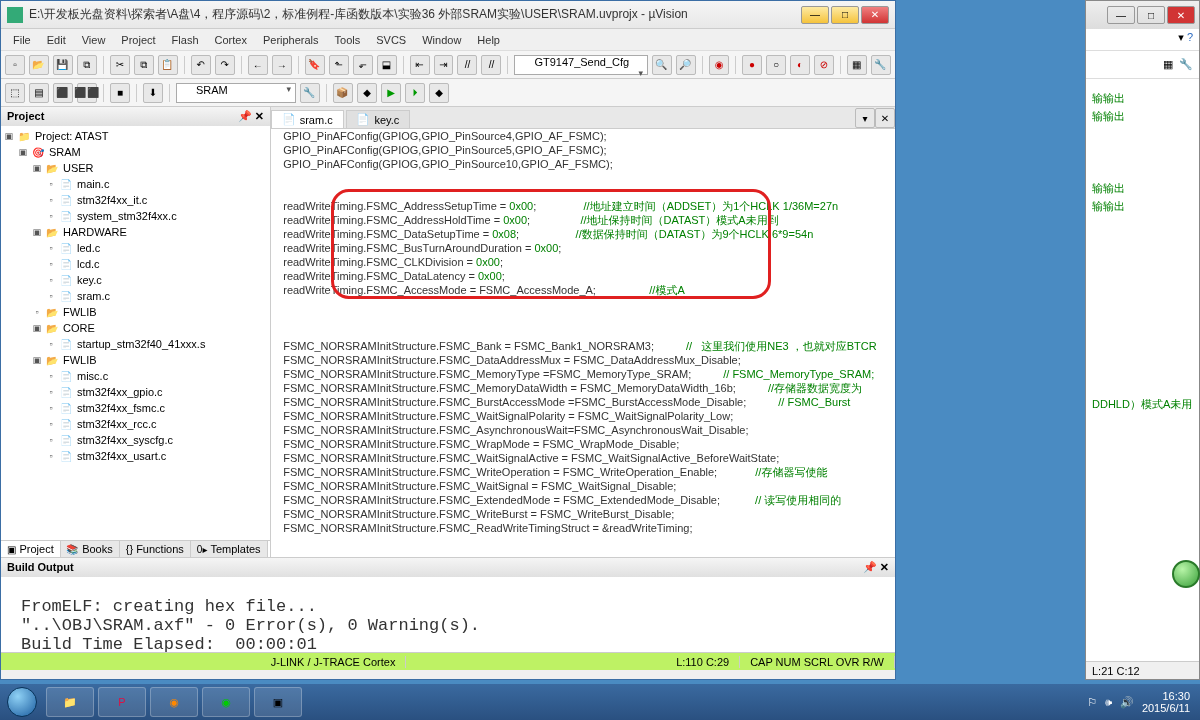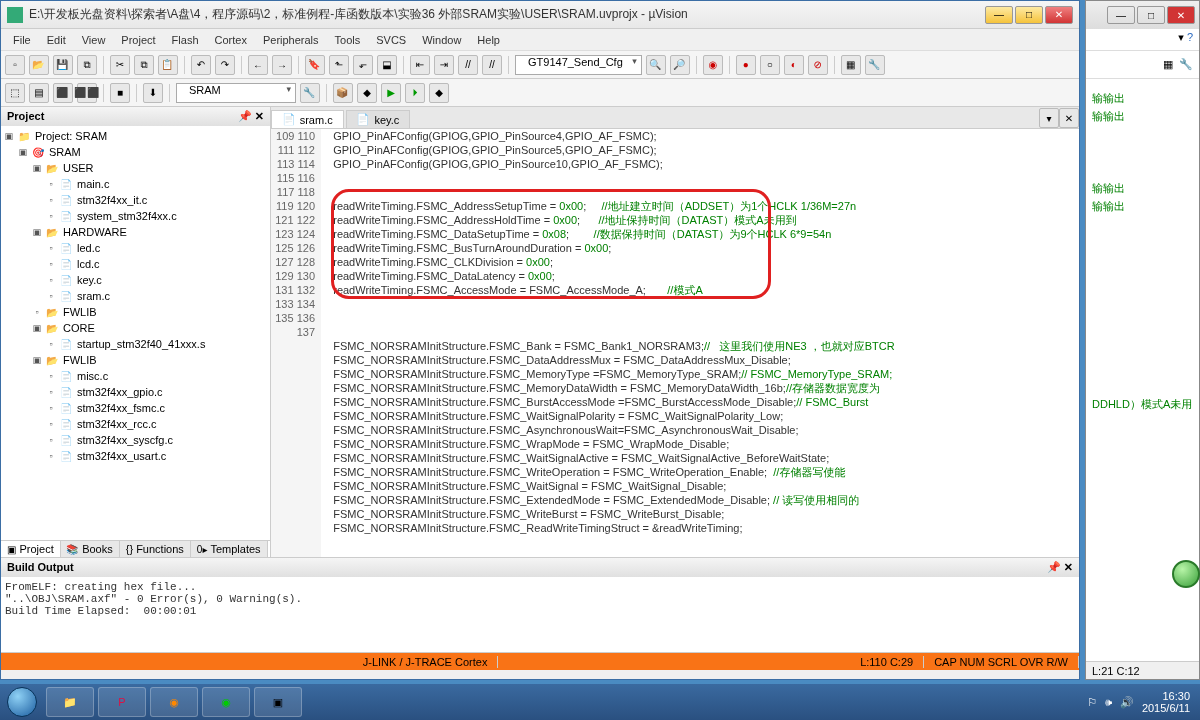--- a/index.html
+++ b/index.html
@@ -1,31 +1,31 @@
 <!DOCTYPE html>
 <html><head>
 <meta charset="utf-8">
 <style>
 * { margin: 0; padding: 0; box-sizing: border-box; font-family: Tahoma, "Microsoft YaHei", sans-serif; font-size: 11px; }
 body { background: #4a8bc2; width: 1200px; height: 720px; overflow: hidden; position: relative; }
-.main-window { position: absolute; left: 0; top: 0; width: 1080px; height: 680px; background: #f0f0f0; border: 1px solid #3b6ea5; }
+.main-window { position: absolute; left: 0; top: 0; width: 896px; height: 680px; background: #f0f0f0; border: 1px solid #3b6ea5; }
 .titlebar { height: 28px; background: linear-gradient(#f5f5f5, #e8e8e8); display: flex; align-items: center; padding: 0 6px; border-bottom: 1px solid #ccc; }
 .titlebar-icon { width: 16px; height: 16px; background: #3a7; margin-right: 6px; }
 .titlebar-title { flex: 1; font-size: 12px; color: #333; white-space: nowrap; overflow: hidden; }
 .win-controls { display: flex; gap: 2px; }
 .win-btn { width: 28px; height: 18px; display: flex; align-items: center; justify-content: center; font-size: 10px; border: 1px solid #999; border-radius: 2px; }
 .win-min { background: linear-gradient(#fdeaa3, #f5c33b); }
 .win-max { background: linear-gradient(#fdeaa3, #f5c33b); }
 .win-close { background: linear-gradient(#f08080, #d13434); color: #fff; }
 .menubar { height: 22px; background: #f0f0f0; display: flex; align-items: center; padding: 0 4px; border-bottom: 1px solid #ddd; }
 .menu-item { padding: 2px 8px; color: #333; }
 .toolbar { height: 28px; background: #f5f5f5; display: flex; align-items: center; padding: 2px 4px; gap: 4px; border-bottom: 1px solid #ccc; }
 .tool-btn { width: 20px; height: 20px; background: #e8e8e8; border: 1px solid #bbb; border-radius: 2px; display: flex; align-items: center; justify-content: center; font-size: 10px; }
 .tool-sep { width: 1px; height: 18px; background: #ccc; margin: 0 2px; }
-.tool-combo { height: 20px; border: 1px solid #aaa; background: #fff; padding: 0 18px 0 12px; font-size: 11px; min-width: 120px; position: relative; }
+.tool-combo { height: 20px; border: 1px solid #aaa; background: #fff; padding: 0 18px 0 19px; font-size: 11px; min-width: 120px; position: relative; }
 .tool-combo::after { content: "▾"; position: absolute; right: 4px; font-size: 9px; color: #555; }
 .content-row { display: flex; height: 450px; }
 .project-panel { width: 270px; background: #fff; border-right: 1px solid #ccc; display: flex; flex-direction: column; }
 .panel-title { background: linear-gradient(#f5f5f5, #e0e0e0); padding: 3px 6px; font-weight: bold; display: flex; justify-content: space-between; }
 .tree { flex: 1; overflow: auto; padding: 2px; }
 .tree-node { display: flex; align-items: center; padding: 1px 0; white-space: nowrap; }
 .tree-toggle { width: 12px; text-align: center; color: #555; font-size: 9px; }
 .tree-icon { width: 14px; height: 14px; margin: 0 3px; display: inline-flex; align-items: center; justify-content: center; font-size: 10px; }
 .tree-label {}
 .indent-1 { padding-left: 14px; }
@@ -35,26 +35,26 @@
 .panel-tab { padding: 2px 6px; border-right: 1px solid #ccc; background: #e8e8e8; display: flex; align-items: center; gap: 3px; font-size: 10px; }
 .panel-tab.active { background: #fff; }
 .editor-area { flex: 1; display: flex; flex-direction: column; background: #fff; }
 .editor-tabs { display: flex; background: #e8e8e8; border-bottom: 1px solid #ccc; height: 22px; align-items: flex-end; }
 .editor-tab { padding: 2px 10px; background: #fff; border: 1px solid #ccc; border-bottom: none; margin-right: 2px; display: flex; align-items: center; gap: 4px; font-size: 11px; }
 .editor-tab.inactive { background: #e0e0e0; }
 .editor-body { flex: 1; display: flex; overflow: hidden; font-family: "Courier New", monospace; font-size: 12px; position: relative; }
 .gutter { width: 50px; background: #f5f5f5; text-align: right; padding-right: 6px; color: #666; line-height: 14px; }
 .code { flex: 1; white-space: pre; line-height: 14px; color: #333; overflow: hidden; }
 .num { color: #008000; }
-.cmt { color: #008000; }
+.cmt { color: #008000; margin-left: 32px; }
 .annotation { position: absolute; border: 3px solid #e02020; border-radius: 18px; pointer-events: none; }
 .build-output { border-top: 1px solid #ccc; background: #fff; height: 95px; display: flex; flex-direction: column; }
 .build-title { background: linear-gradient(#f5f5f5, #e0e0e0); padding: 3px 6px; font-weight: bold; display:flex; justify-content: space-between; }
-.build-body { flex: 1; padding: 4px; font-family: "Courier New", monospace; font-size: 11px; white-space: pre; color: #333; }
-.statusbar { height: 18px; background: #f97316; border-top: 1px solid #ccc; display: flex; align-items: center; font-size: 10px; }
+.build-body { flex: 1; padding: 20px; font-family: "Courier New", monospace; font-size: 17px; white-space: pre; color: #333; }
+.statusbar { height: 18px; background: #bef264; border-top: 1px solid #ccc; display: flex; align-items: center; font-size: 10px; }
 .status-seg { padding: 0 10px; border-right: 1px solid #ccc; }
 .status-spacer { flex: 1; }
 .bg-window { position: absolute; left: 1085px; top: 0; width: 115px; height: 680px; background: #fff; border: 1px solid #888; }
 .bg-titlebar { height: 28px; background: linear-gradient(#eee, #ddd); display: flex; justify-content: flex-end; align-items: center; gap: 2px; padding: 0 4px; }
 .bg-content { padding: 10px 6px; font-size: 11px; color: #008000; line-height: 18px; }
 .taskbar { position: absolute; left: 0; bottom: 0; width: 1200px; height: 36px; background: linear-gradient(#3a6aa0, #2a5080); display: flex; align-items: center; }
 .start-btn { width: 44px; height: 36px; display: flex; align-items: center; justify-content: center; }
 .start-orb { width: 30px; height: 30px; border-radius: 50%; background: radial-gradient(circle at 35% 30%, #8fd1f5, #1b5da0); border: 1px solid #08335a; }
 .task-btn { width: 48px; height: 30px; margin: 0 2px; background: rgba(255,255,255,0.12); border: 1px solid rgba(255,255,255,0.25); border-radius: 3px; display: flex; align-items: center; justify-content: center; }
 .tray { margin-left: auto; display: flex; align-items: center; gap: 8px; color: #fff; padding: 0 10px; font-size: 10px; }
@@ -153,21 +153,21 @@
   <div class="content-row">
     <div class="project-panel">
       <div class="panel-title">
         <span>Project</span>
         <span><span>📌</span> <span>✕</span></span>
       </div>
       <div class="tree">
         <div class="tree-node">
             <span class="tree-toggle">▣</span>
             <span class="tree-icon">📁</span>
-            <span class="tree-label">Project: SRAM</span>
+            <span class="tree-label">Project: ATAST</span>
           </div>
         <div class="tree-node indent-1">
             <span class="tree-toggle">▣</span>
             <span class="tree-icon">🎯</span>
             <span class="tree-label">SRAM</span>
           </div>
 
         <div class="tree-node indent-2">
             <span class="tree-toggle">▣</span>
             <span class="tree-icon">📂</span>
@@ -280,50 +280,20 @@
 
     <div class="editor-area">
       <div class="editor-tabs">
         <div class="editor-tab">📄 <span>sram.c</span></div>
         <div class="editor-tab inactive">📄 <span>key.c</span></div>
         <div style="flex:1"></div>
         <div class="tool-btn">▾</div>
         <div class="tool-btn">✕</div>
       </div>
       <div class="editor-body">
-        <div class="gutter" id="gutter">109
-110
-111
-112
-113
-114
-115
-116
-117
-118
-119
-120
-121
-122
-123
-124
-125
-126
-127
-128
-129
-130
-131
-132
-133
-134
-135
-136
-137
-</div>
         <div class="code" id="code">    GPIO_PinAFConfig(GPIOG,GPIO_PinSource4,GPIO_AF_FSMC);
     GPIO_PinAFConfig(GPIOG,GPIO_PinSource5,GPIO_AF_FSMC);
     GPIO_PinAFConfig(GPIOG,GPIO_PinSource10,GPIO_AF_FSMC);
 
 
     readWriteTiming.FSMC_AddressSetupTime = <span class="num">0x00</span>;     <span class="cmt">//地址建立时间（ADDSET）为1个HCLK 1/36M=27n</span>
     readWriteTiming.FSMC_AddressHoldTime = <span class="num">0x00</span>;      <span class="cmt">//地址保持时间（DATAST）模式A未用到</span>
     readWriteTiming.FSMC_DataSetupTime = <span class="num">0x08</span>;        <span class="cmt">//数据保持时间（DATAST）为9个HCLK 6*9=54n</span>
     readWriteTiming.FSMC_BusTurnAroundDuration = <span class="num">0x00</span>;
     readWriteTiming.FSMC_CLKDivision = <span class="num">0x00</span>;

